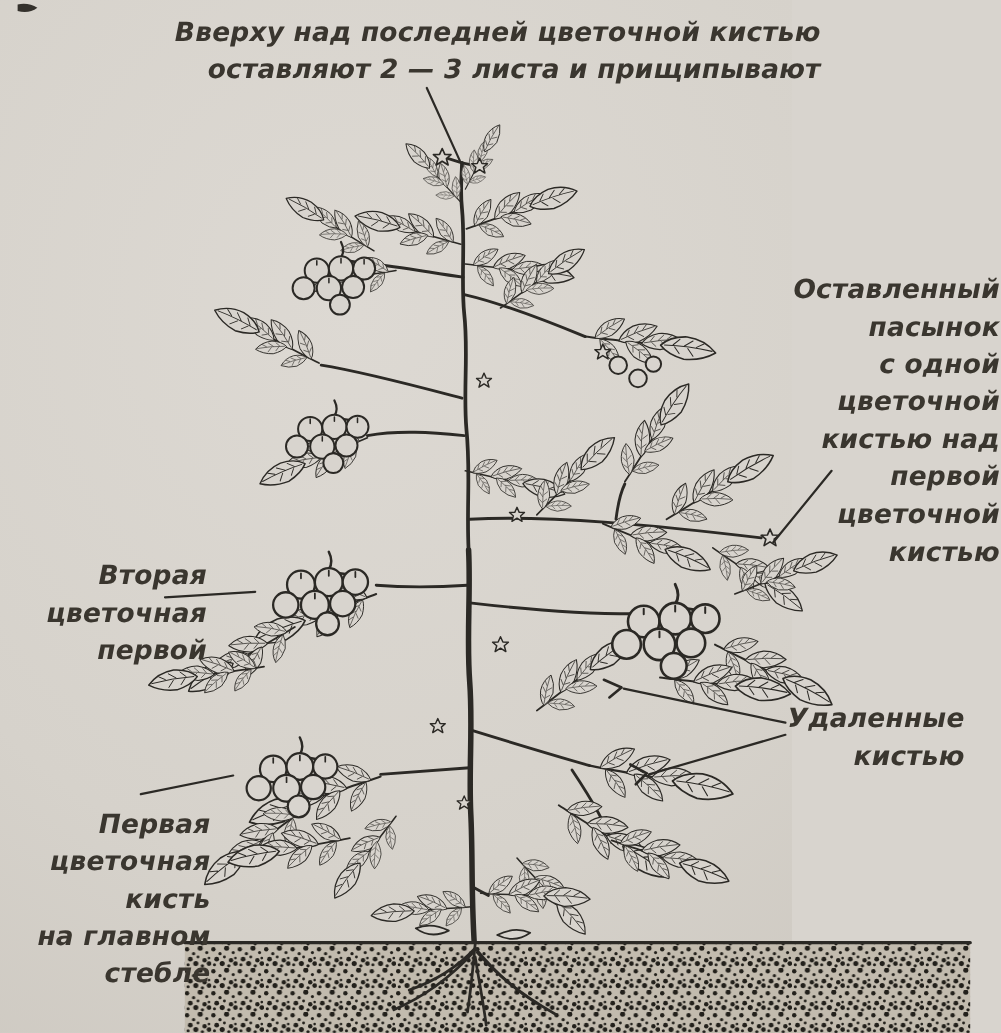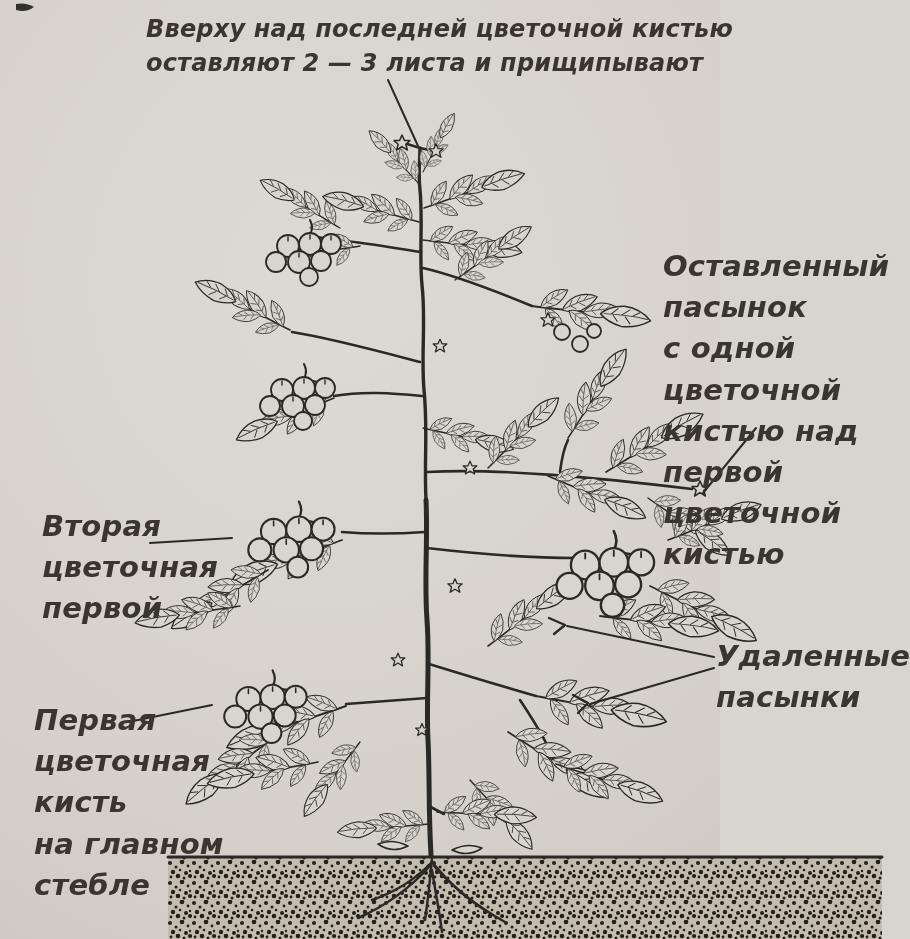--- a/index.html
+++ b/index.html
@@ -8,29 +8,30 @@
   }
   html,body{margin:0;padding:0}
   body{
     width:910px;height:939px;overflow:hidden;
     background:var(--paper);
     font-family:"DejaVu Sans","Liberation Sans",sans-serif;
   }
   .figure{
     position:relative;width:720px;height:939px;
     background:radial-gradient(120% 100% at 45% 30%, #ddd9d3 0%, #d6d2cb 55%, #cac5bd 100%);
+    text-align:right;
   }
   .figure > svg{position:absolute;left:0;top:0}
   .ink{stroke:var(--ink);fill:none;stroke-linecap:round;stroke-linejoin:round}
   .tom{fill:var(--paper);stroke:var(--ink);stroke-linejoin:round}
   .soilbase{fill:var(--soil_base)}
   .soildot{fill:var(--soil_dot)}
   .label{
     position:absolute;white-space:pre-line;
-    font-style:italic;font-weight:600;font-size:29px;line-height:1.42;
+    font-style:italic;font-weight:600;font-size:24px;line-height:1.42;
     color:var(--text);letter-spacing:.2px;
   }
   .label.top{font-size:24px}
 </style>
 </head>
 <body>
 
 <div class="figure">
 
   <svg width="910" height="939" viewBox="0 0 910 939">
@@ -201,20 +202,20 @@
 пасынок
 с одной цветочной
 кистью над первой
 цветочной кистью</div>
 
   <div class="label" style="left:42px;top:506px">Вторая
 цветочная
 первой</div>
 
   <div class="label" style="left:716px;top:636px">Удаленные
-пасынки</div>
-
-  <div class="label" style="left:34px;top:700px">Первая
+кистью</div>
+
+  <div class="label" style="left:34px;top:732px">Первая
 цветочная
 кисть
 на главном
 стебле</div>
 </div>
 
 </body></html>

